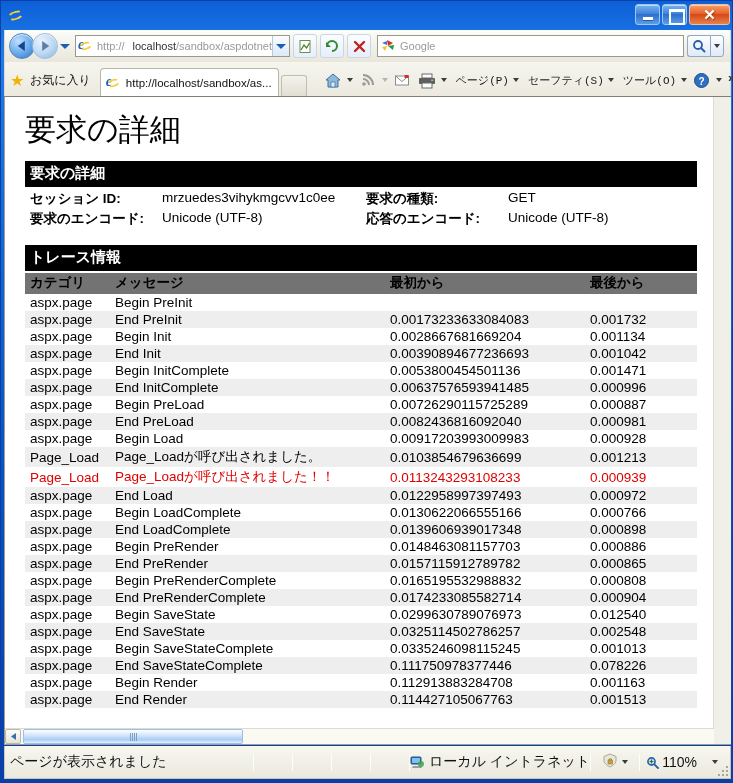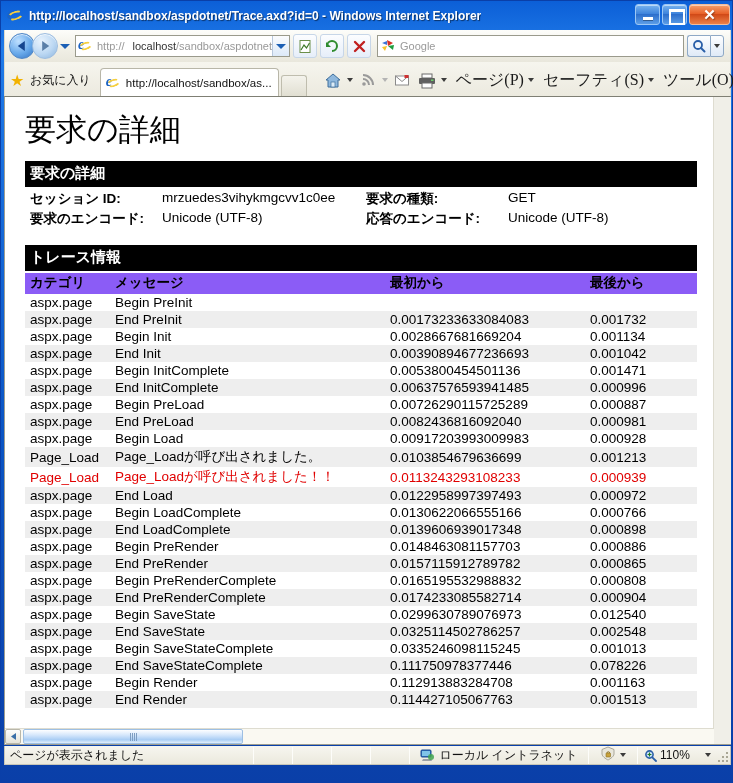--- a/index.html
+++ b/index.html
@@ -203,22 +203,22 @@
   .newtab {
     width: 26px; height: 21px; margin-left: 2px; margin-bottom: 0;
     background: linear-gradient(to bottom,#f4f3ec,#e1dfd2);
     border: 1px solid #bfbdae; border-bottom: none; border-radius: 3px 3px 0 0;
     flex: 0 0 auto;
   }
   .cmdbar { display: flex; align-items: center; margin-left: 14px; margin-bottom: 5px; gap: 0; }
   .cmdicon { width: 24px; height: 22px; display:flex; align-items:center; justify-content:center; flex:0 0 auto; }
   .cmdcaret { width: 11px; height: 22px; display:flex; align-items:center; justify-content:center; flex:0 0 auto; }
   .cmdtext {
-    font-size: 16px; color: #1a1a1a; padding: 0 2px 0 6px; white-space: nowrap;
-    font-family: Liberation Serif, serif;
+    font-size: 11px; color: #1a1a1a; padding: 0 2px 0 6px; white-space: nowrap;
+    font-family: Liberation Mono, monospace;
   }
   .chev { font-size: 13px; color: #333; font-weight: bold; margin-left: 4px; margin-bottom: 6px;
           font-family: "Liberation Sans", sans-serif; }
 
   
   .viewport {
     position: absolute; left: 3px; top: 95px;
     width: 727px; height: 649px;
     background: #fff;
     border: 1px solid #9d9d91;
@@ -254,21 +254,21 @@
   td.lbl { font-weight: bold; width: 132px; }
   td.val { width: 204px; }
   td.lbl2 { font-weight: bold; width: 142px; }
   td.val2 { width: auto; }
 
   table.trace {
     width: 672px; border-collapse: collapse; margin-top: 2px;
     font-family: "Liberation Sans", sans-serif; font-size: 13.5px;
   }
   table.trace th {
-    background: #8b5cf6; color: #000; font-weight: bold;
+    background: #737373; color: #000; font-weight: bold;
     text-align: left; padding: 1px 0 2px 5px; white-space: nowrap;
   }
   table.trace td {
     padding: 1px 0 1px 5px; white-space: nowrap; color: #000;
   }
   table.trace tr.alt td { background: #eeeeee; }
   table.trace tr.warn td { color: #e00000; }
   .col-cat { width: 85px; }
   .col-msg { width: 275px; }
   .col-first { width: 200px; }
@@ -316,25 +316,25 @@
   .hgrip i { display:block; width:1px; height:8px; background:#7e9ec2; }
 
   
   .outer-vscroll {
     position: absolute; right: 1px; top: 96px; width: 17px; height: 647px;
     background: #f0efe8;
   }
 
   
   .statusbar {
-    position: absolute; left: 3px; top: 745px; width: 727px; height: 19px;
+    position: absolute; left: 3px; top: 745px; width: 727px; height: 33px;
     background: linear-gradient(to bottom,#f7f6f0,#ebe9dd);
     border: 1px solid #c8c6b8; border-top: none;
     display: flex; align-items: center;
-    font-family: "Liberation Sans", sans-serif; font-size: 12px; color: #111;
+    font-family: "Liberation Sans", sans-serif; font-size: 14px; color: #111;
   }
   .sb-main { padding-left: 5px; white-space: nowrap; flex: 0 0 248px; }
   .sb-div { width: 1px; height: 17px; background: #c9c7b9; border-right: 1px solid #fdfdfa; flex:0 0 auto; }
   .sb-cell { flex: 0 0 38px; height: 17px; }
   .sb-zone {
     flex: 1; display: flex; align-items: center; justify-content: center; gap: 4px; white-space: nowrap;
   }
   .sb-zone-icon { width: 15px; height: 14px; position: relative; flex:0 0 auto; }
   .sb-prot { flex: 0 0 48px; display:flex; align-items:center; justify-content:center; gap: 4px; }
   .sb-zoom { flex: 0 0 92px; display:flex; align-items:center; gap: 3px; padding-left: 6px; }
@@ -346,21 +346,20 @@
 </style>
 </head>
 <body>
 
 <div class="window">
 
   <div class="titlebar">
     <div class="titlebar-icon">
       <span class="ie-logo"><span class="e">e</span><span class="ring"></span></span>
     </div>
-    <div class="titlebar-text">http://localhost/sandbox/aspdotnet/Trace.axd?id=0 - Windows Internet Explorer</div>
     <div class="titlebar-buttons">
       <div class="tb-btn tb-min"></div>
       <div class="tb-btn tb-max"></div>
       <div class="tb-btn close">
         <span class="tb-close-x">✕</span>
       </div>
     </div>
   </div>
 
   <div class="chrome">

